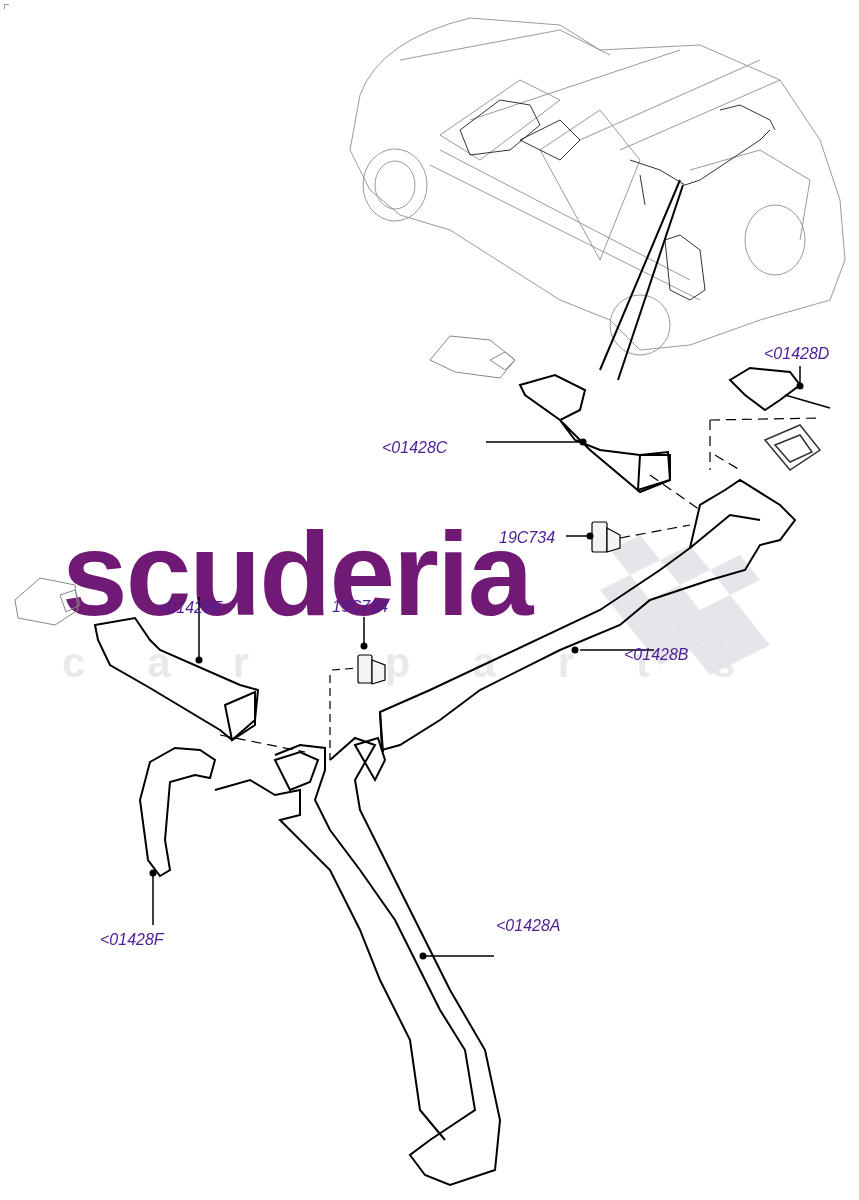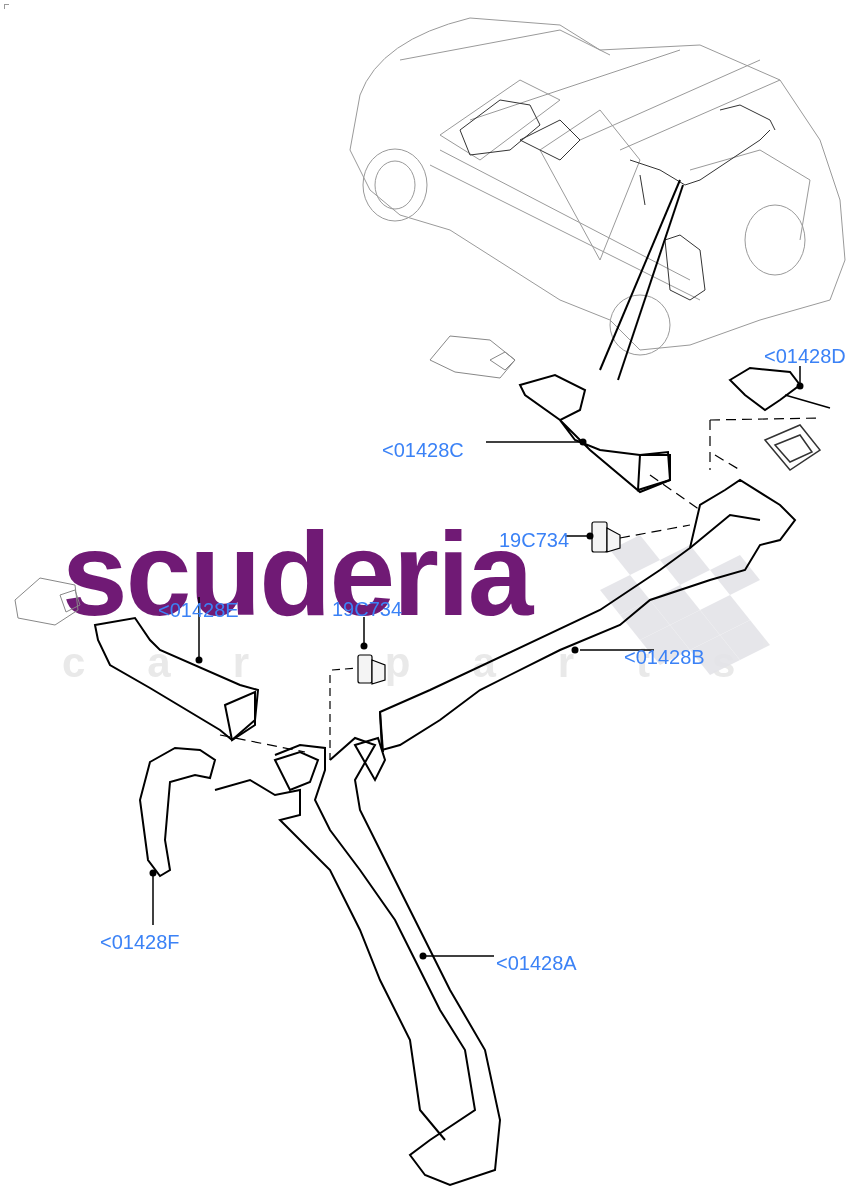--- a/index.html
+++ b/index.html
@@ -3,21 +3,21 @@
 <meta charset="utf-8">
 <style>
   html, body { margin: 0; padding: 0; background: #ffffff; }
   body { width: 859px; height: 1200px; position: relative; overflow: hidden;
          font-family: "Liberation Sans", sans-serif; }
   #canvas { position: absolute; left: 0; top: 0; width: 859px; height: 1200px; }
   .wm-main { position: absolute; left: 62px; top: 515px; font-size: 118px; font-weight: bold;
              color: #701a75; letter-spacing: -2px; line-height: 1; }
   .wm-sub { position: absolute; left: 62px; top: 642px; font-size: 42px; font-weight: bold;
             color: #e9e9e9; letter-spacing: 62px; line-height: 1; }
-  .callout { position: absolute; font-size: 20px; color: #3b82f6; line-height: 1; white-space: nowrap; }
+  .callout { position: absolute; font-size: 16px; color: #4c1d95; line-height: 1; white-space: nowrap; font-style: italic; }
   .corner { position: absolute; left: 4px; top: 4px; width: 4px; height: 4px;
             border-left: 1px solid #999; border-top: 1px solid #999; }
 </style>
 </head>
 <body>
 
 <div class="corner"></div>
 
 <div class="wm-main">scuderia</div>
 <div class="wm-sub">car parts</div>
@@ -157,13 +157,13 @@
   </g>
 </svg>
 
 <div class="callout" style="left:764px; top:346px;">&lt;01428D</div>
 <div class="callout" style="left:382px; top:440px;">&lt;01428C</div>
 <div class="callout" style="left:499px; top:530px;">19C734</div>
 <div class="callout" style="left:158px; top:600px;text-align:center;">&lt;01428E</div>
 <div class="callout" style="left:332px; top:599px;">19C734</div>
 <div class="callout" style="left:624px; top:647px;">&lt;01428B</div>
 <div class="callout" style="left:100px; top:932px;">&lt;01428F</div>
-<div class="callout" style="left:496px; top:953px;">&lt;01428A</div>
+<div class="callout" style="left:496px; top:918px;">&lt;01428A</div>
 
 </body></html>

